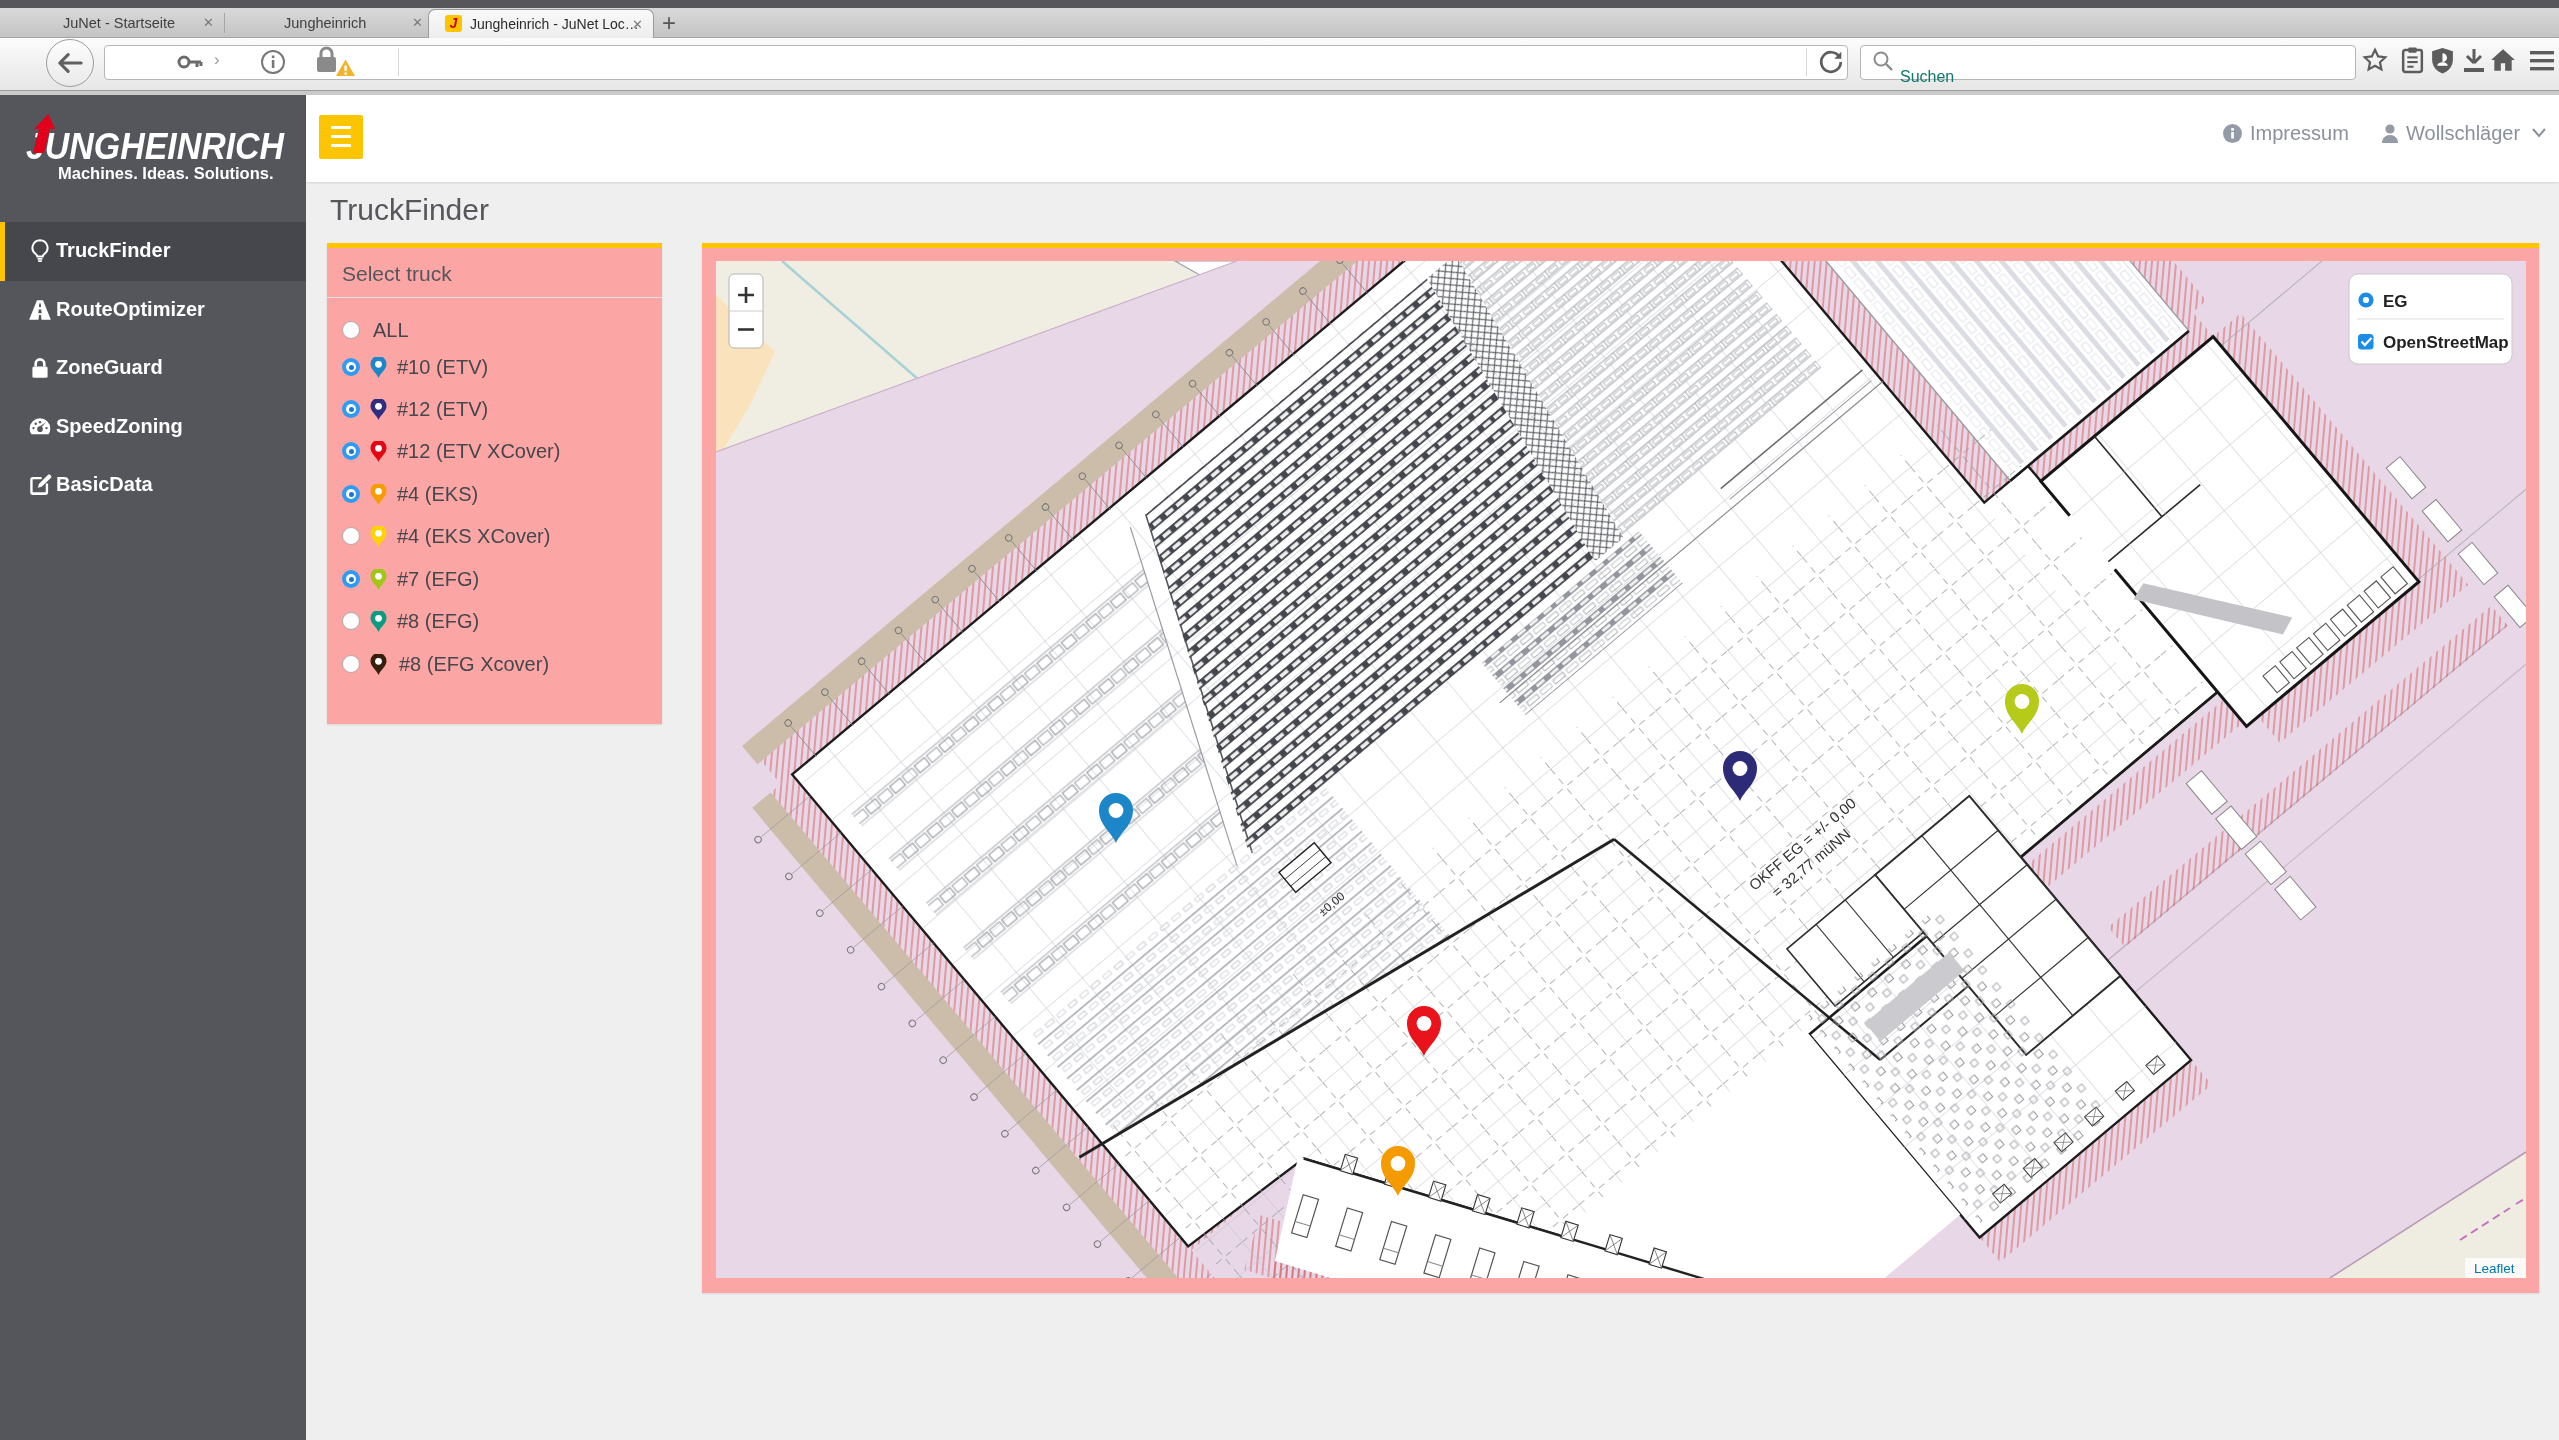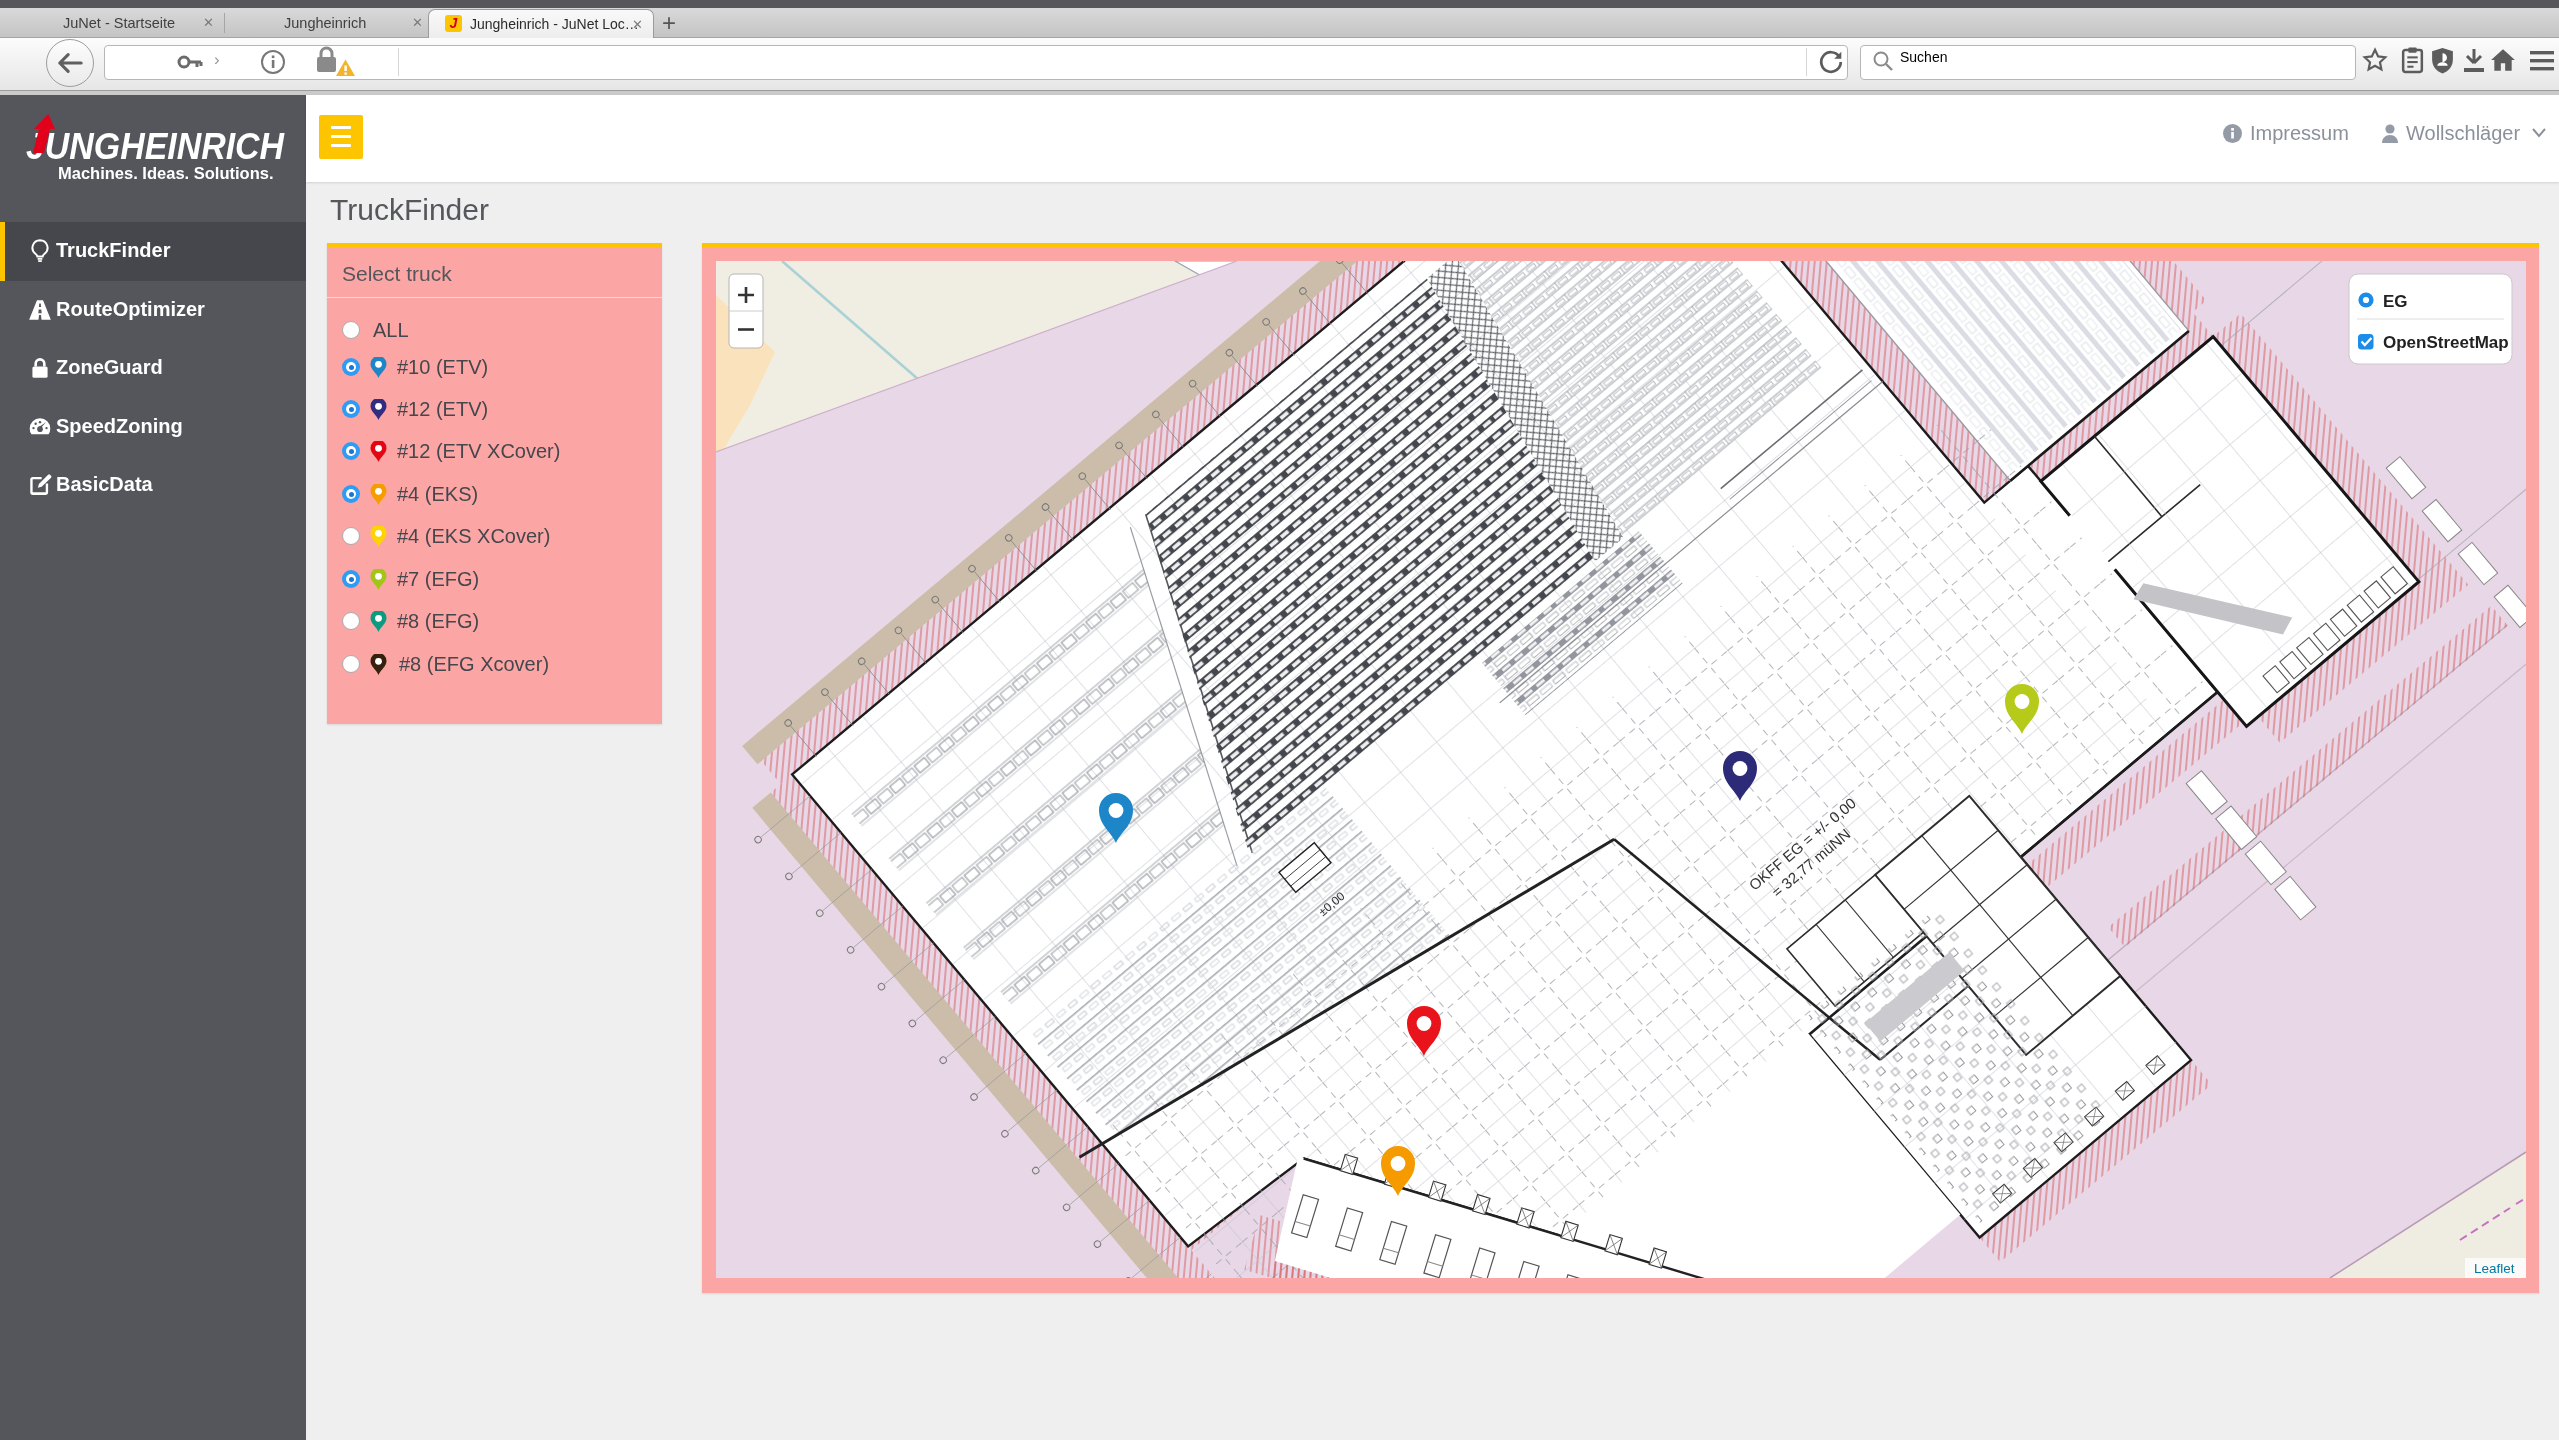--- a/index.html
+++ b/index.html
@@ -89,21 +89,21 @@
 <div class="abs" style="left:1806px;top:48px;width:1px;height:28px;background:#d7d7d7"></div>
 <svg class="ticon" style="left:1818px;top:49px" width="26" height="26" viewBox="0 0 24 24">
       <path d="M19.5 7 A9 9 0 1 0 21 12" fill="none" stroke="#5c5c5c" stroke-width="2.5"></path>
       <path d="M21.5 2.5 v6.5 h-6.5 z" fill="#5c5c5c"></path>
     </svg>
 <div id="searchbar"></div>
 <svg class="ticon" style="left:1872px;top:50px" width="22" height="22" viewBox="0 0 22 22">
       <circle cx="9" cy="9" r="6.5" fill="none" stroke="#8b8b8b" stroke-width="2"></circle>
       <line x1="14" y1="14" x2="20" y2="20" stroke="#8b8b8b" stroke-width="2.4"></line>
     </svg>
-<div class="abs" style="left:1900px;top:49px;font-size:14px;color:#000000">Suchen</div>
+<div class="abs" style="left:1900px;top:68px;font-size:16px;color:#0f766e">Suchen</div>
 <svg class="ticon" style="left:2362px;top:47px" width="26" height="26" viewBox="0 0 24 24">
       <path d="M12 2.5 l2.9 6.2 6.6 .8 -4.9 4.6 1.3 6.6 -5.9 -3.3 -5.9 3.3 1.3 -6.6 -4.9 -4.6 6.6 -.8 z" fill="none" stroke="#5c5c5c" stroke-width="2"></path>
     </svg>
 <svg class="ticon" style="left:2400px;top:47px" width="25" height="27" viewBox="0 0 24 26">
       <rect x="3" y="3" width="18" height="21" rx="2" fill="none" stroke="#5c5c5c" stroke-width="2.4"></rect>
       <rect x="8" y="0.5" width="8" height="5" rx="1" fill="#5c5c5c"></rect>
       <line x1="7" y1="10" x2="17" y2="10" stroke="#5c5c5c" stroke-width="2"></line>
       <line x1="7" y1="14.5" x2="17" y2="14.5" stroke="#5c5c5c" stroke-width="2"></line>
       <line x1="7" y1="19" x2="13" y2="19" stroke="#5c5c5c" stroke-width="2"></line>
     </svg>

